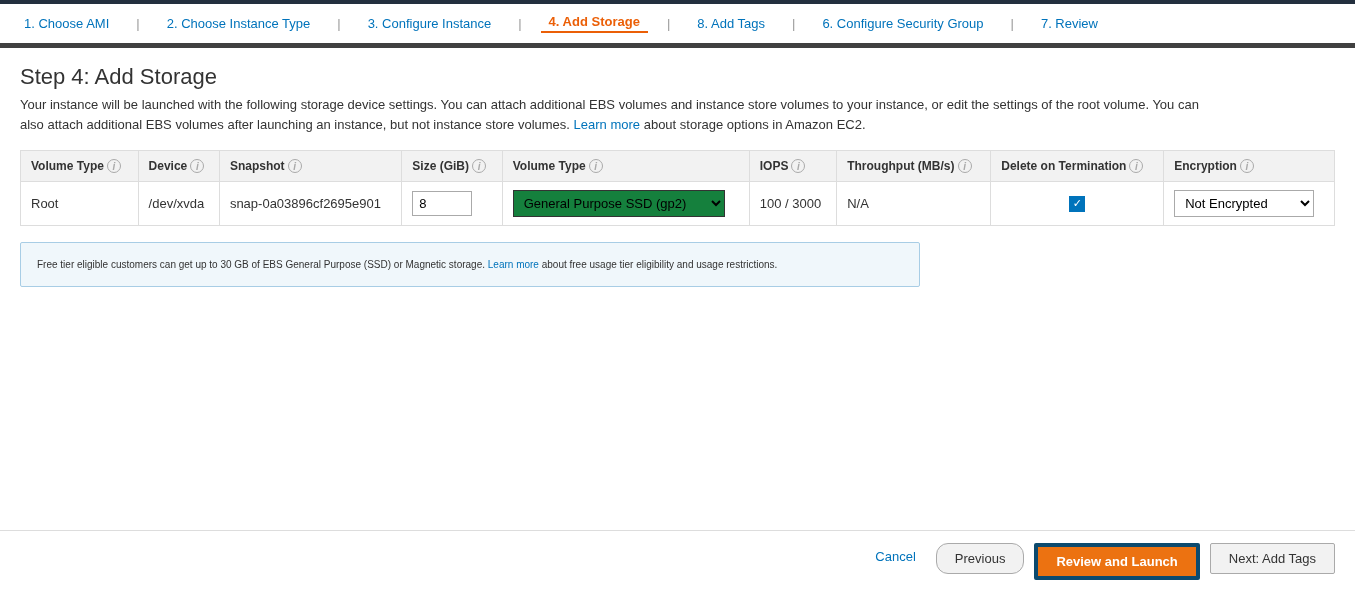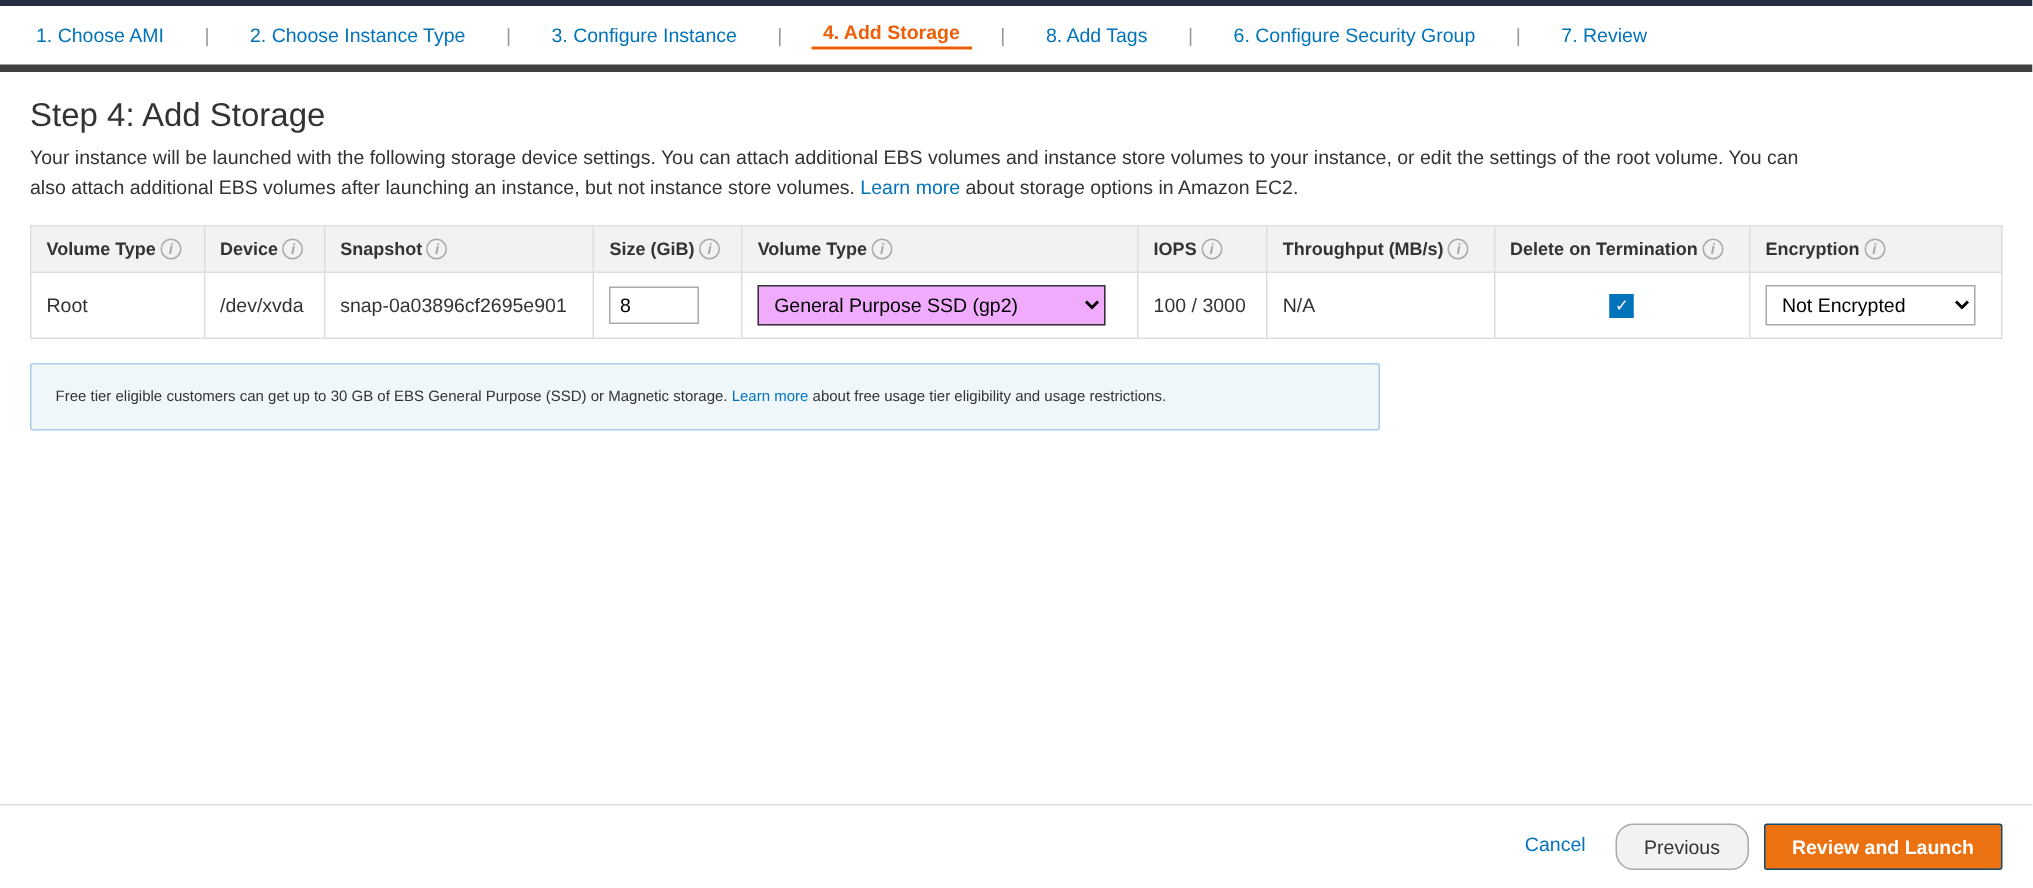--- a/index.html
+++ b/index.html
@@ -122,25 +122,25 @@
     }
 
     .size-input {
       width: 60px;
       padding: 4px 6px;
       border: 1px solid #aaa;
       font-size: 13px;
     }
 
     .volume-type-select {
-      width: 232px;
+      width: 212px;
       padding: 4px 6px;
       border: 1px solid #333;
       font-size: 13px;
-      background: #f0abfc;
+      background: #15803d;
     }
 
     .checkbox-cell {
       text-align: center;
     }
     .checkbox-checked {
       width: 16px;
       height: 16px;
       background: #0073bb;
       border: 1px solid #0073bb;
@@ -213,21 +213,21 @@
       border: 1px solid #aaa;
       background: #f2f2f2;
       font-size: 13px;
       cursor: pointer;
       color: #333;
       border-radius: 12px;
     }
 
     .btn-review-launch {
       padding: 7px 18px;
-      border: 1px solid #0c4a6e;
+      border: 4px solid #0c4a6e;
       background: #ec7211;
       font-size: 13px;
       cursor: pointer;
       color: #fff;
       border-radius: 2px;
       font-weight: 600;
     }
 
     .btn-next {
       padding: 7px 18px;
@@ -357,13 +357,14 @@
     <span>Free tier eligible customers can get up to 30 GB of EBS General Purpose (SSD) or Magnetic storage.</span>
     <a href="#">Learn more</a>
     <span>about free usage tier eligibility and usage restrictions.</span>
   </div>
 </div>
 
 <div class="footer">
   <button class="btn-cancel">Cancel</button>
   <button class="btn-previous">Previous</button>
   <button class="btn-review-launch">Review and Launch</button>
+  <button class="btn-next">Next: Add Tags</button>
 </div>
 
 </body></html>

